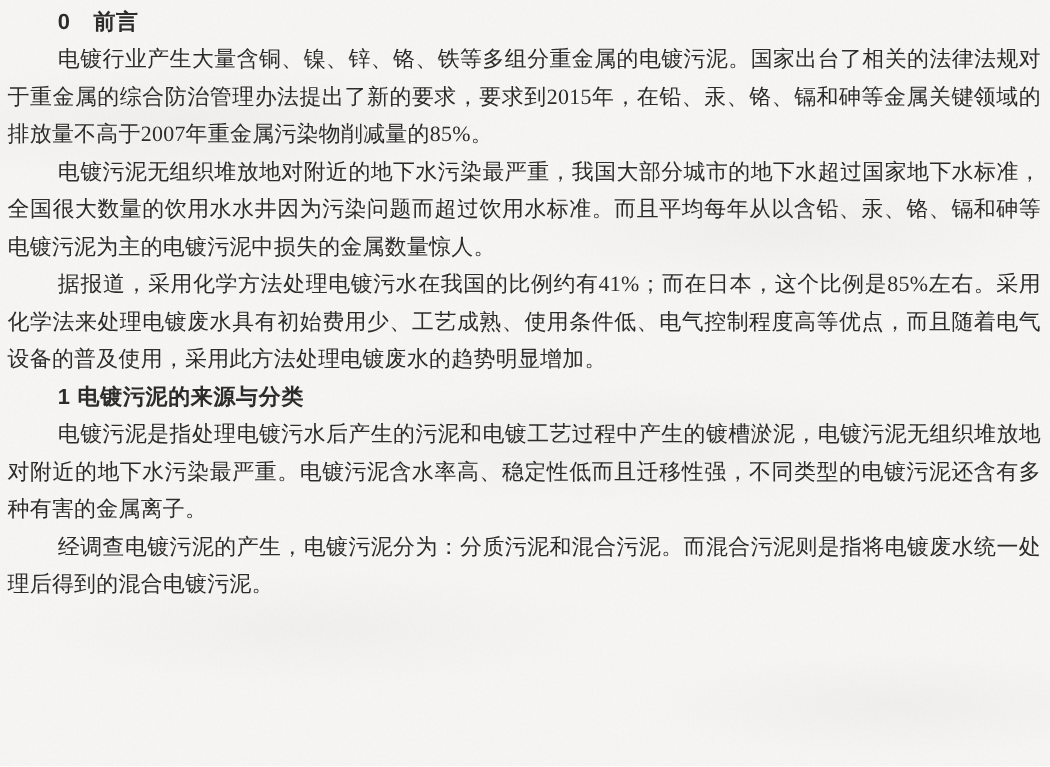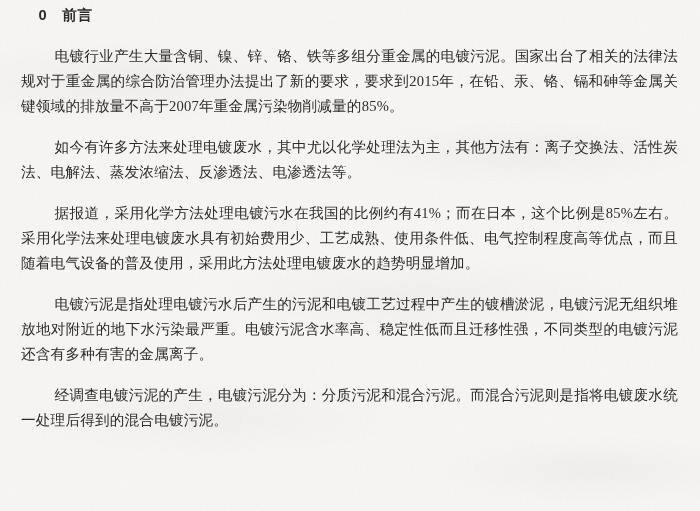--- a/index.html
+++ b/index.html
@@ -33,21 +33,21 @@
   .doc-heading {
     margin: 0;
     font-family: "Liberation Sans", "DejaVu Sans", sans-serif;
     font-size: 14.6px;
     font-weight: 700;
     line-height: 25px;
     text-indent: 2.3em;
     letter-spacing: 0.5px;
   }
   .doc-para {
-    margin: 16px;
+    margin: 0;
     text-align: justify;
     text-justify: inter-ideograph;
     text-indent: 2.3em;
     letter-spacing: 0.2px;
   }
   .noise-overlay {
     position: absolute;
     left: 0;
     top: 0;
     width: 700px;
@@ -56,22 +56,23 @@
     z-index: 2;
   }
 </style>
 </head>
 <body>
 
 <div class="page">
   <div class="text-col">
     <h2 class="doc-heading">0　前言</h2>
     <p class="doc-para">电镀行业产生大量含铜、镍、锌、铬、铁等多组分重金属的电镀污泥。国家出台了相关的法律法规对于重金属的综合防治管理办法提出了新的要求，要求到2015年，在铅、汞、铬、镉和砷等金属关键领域的排放量不高于2007年重金属污染物削减量的85%。</p>
-    <p class="doc-para">如今有许多方法来处理电镀废水，其中尤以化学处理法为主，其他方法有：离子交换法、活性炭法、电解法、蒸发浓缩法、反渗透法、电渗透法等。</p>
+    <p class="doc-para">电镀污泥无组织堆放地对附近的地下水污染最严重，我国大部分城市的地下水超过国家地下水标准，全国很大数量的饮用水水井因为污染问题而超过饮用水标准。而且平均每年从以含铅、汞、铬、镉和砷等电镀污泥为主的电镀污泥中损失的金属数量惊人。</p>
     <p class="doc-para">据报道，采用化学方法处理电镀污水在我国的比例约有41%；而在日本，这个比例是85%左右。采用化学法来处理电镀废水具有初始费用少、工艺成熟、使用条件低、电气控制程度高等优点，而且随着电气设备的普及使用，采用此方法处理电镀废水的趋势明显增加。</p>
+    <h2 class="doc-heading">1 电镀污泥的来源与分类</h2>
     <p class="doc-para">电镀污泥是指处理电镀污水后产生的污泥和电镀工艺过程中产生的镀槽淤泥，电镀污泥无组织堆放地对附近的地下水污染最严重。电镀污泥含水率高、稳定性低而且迁移性强，不同类型的电镀污泥还含有多种有害的金属离子。</p>
     <p class="doc-para">经调查电镀污泥的产生，电镀污泥分为：分质污泥和混合污泥。而混合污泥则是指将电镀废水统一处理后得到的混合电镀污泥。</p>
   </div>
 
   <svg class="noise-overlay" width="700" height="511" xmlns="http://www.w3.org/2000/svg">
     <filter id="scanNoise">
       <feTurbulence type="fractalNoise" baseFrequency="0.55" numOctaves="2" seed="7" stitchTiles="stitch"></feTurbulence>
       <feColorMatrix type="matrix" values="0 0 0 0 0.45  0 0 0 0 0.45  0 0 0 0 0.44  0 0 0 0.55 0"></feColorMatrix>
     </filter>
     <rect width="700" height="511" filter="url(#scanNoise)" opacity="0.10"></rect>

